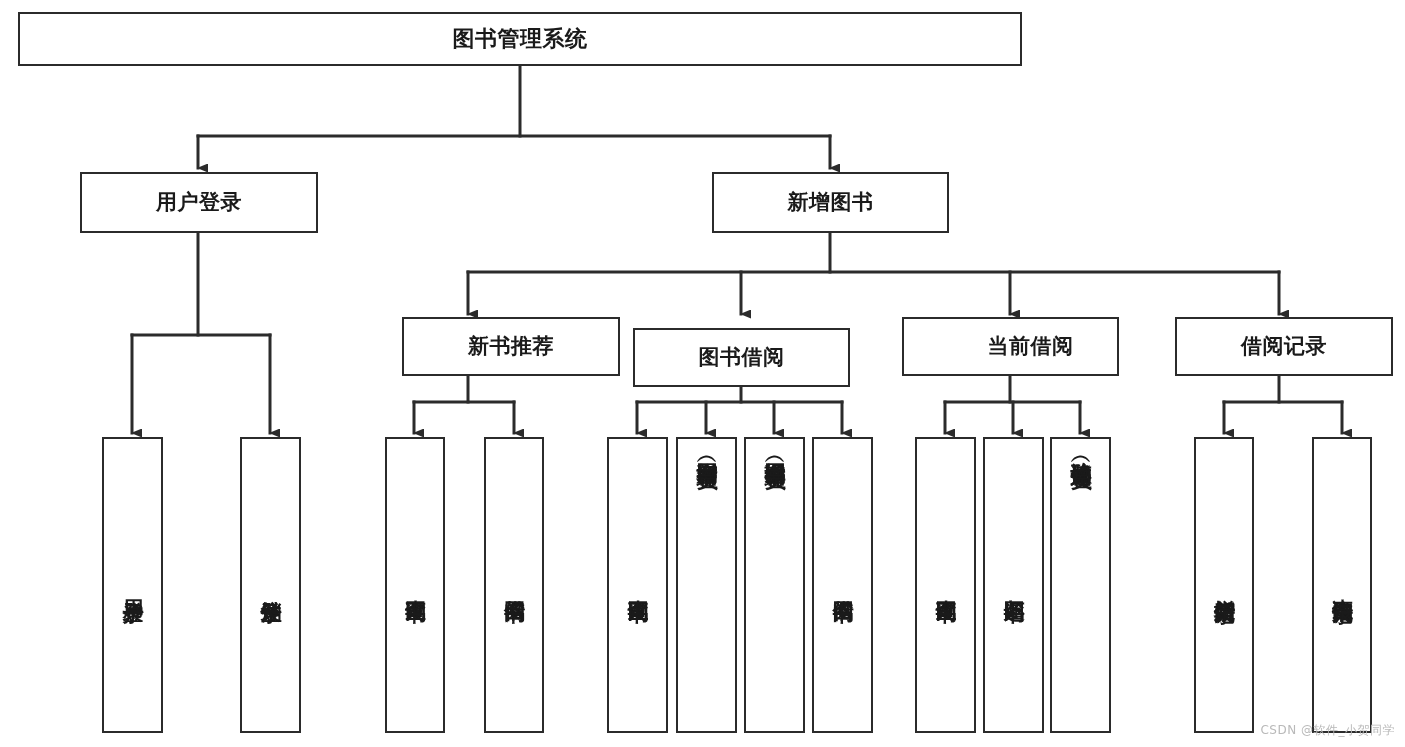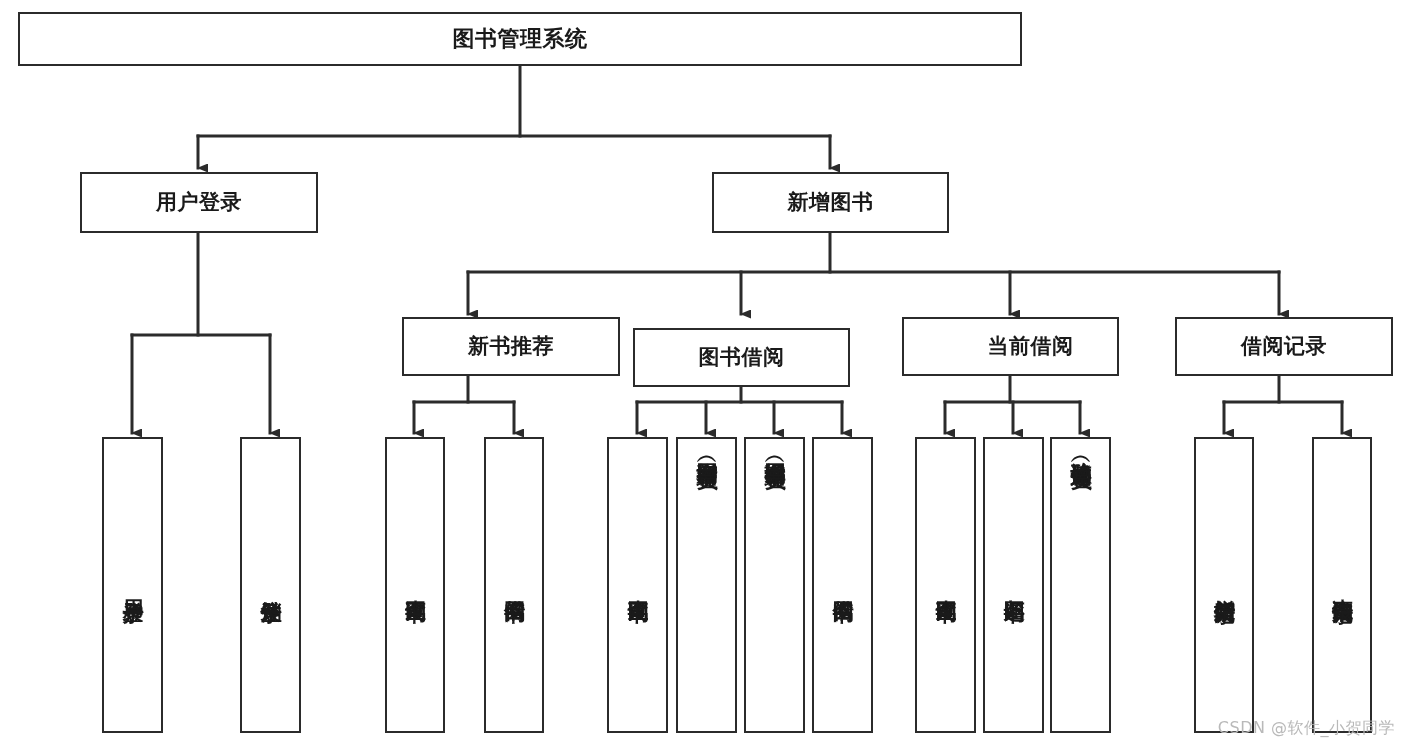--- a/index.html
+++ b/index.html
@@ -55,21 +55,21 @@
   }
   .node-box.vertical.centered {
     align-items: center;
     padding-top: 0;
   }
   #root-node .node-label { font-size: 22px; }
   #watermark {
     position: absolute;
     right: 10px;
     bottom: 8px;
-    font-size: 16px;
+    font-size: 12px;
     color: #b9b9b9;
     letter-spacing: 0.5px;
     white-space: nowrap;
     pointer-events: none;
     font-family: "DejaVu Sans", "Liberation Sans", sans-serif;
   }
 </style>
 </head>
 <body>
 

